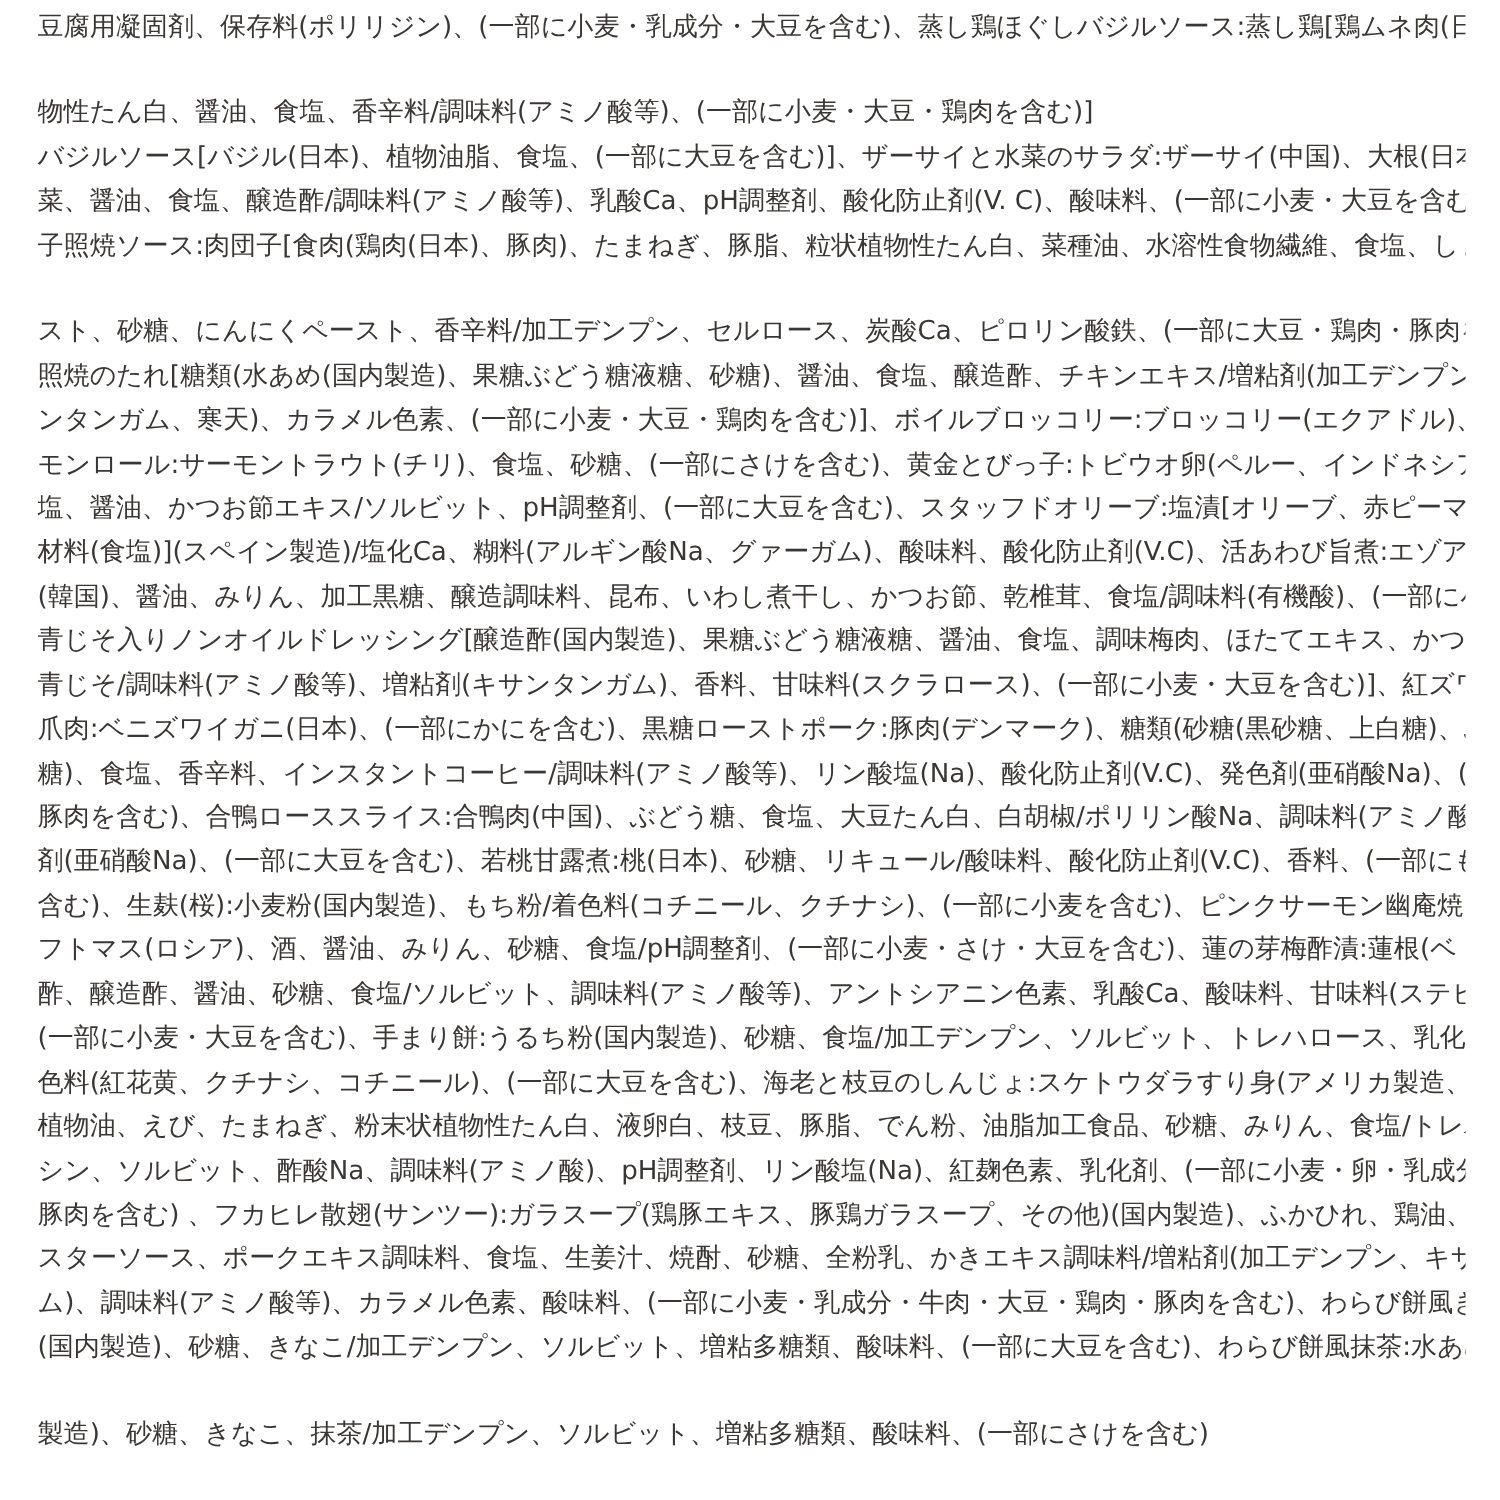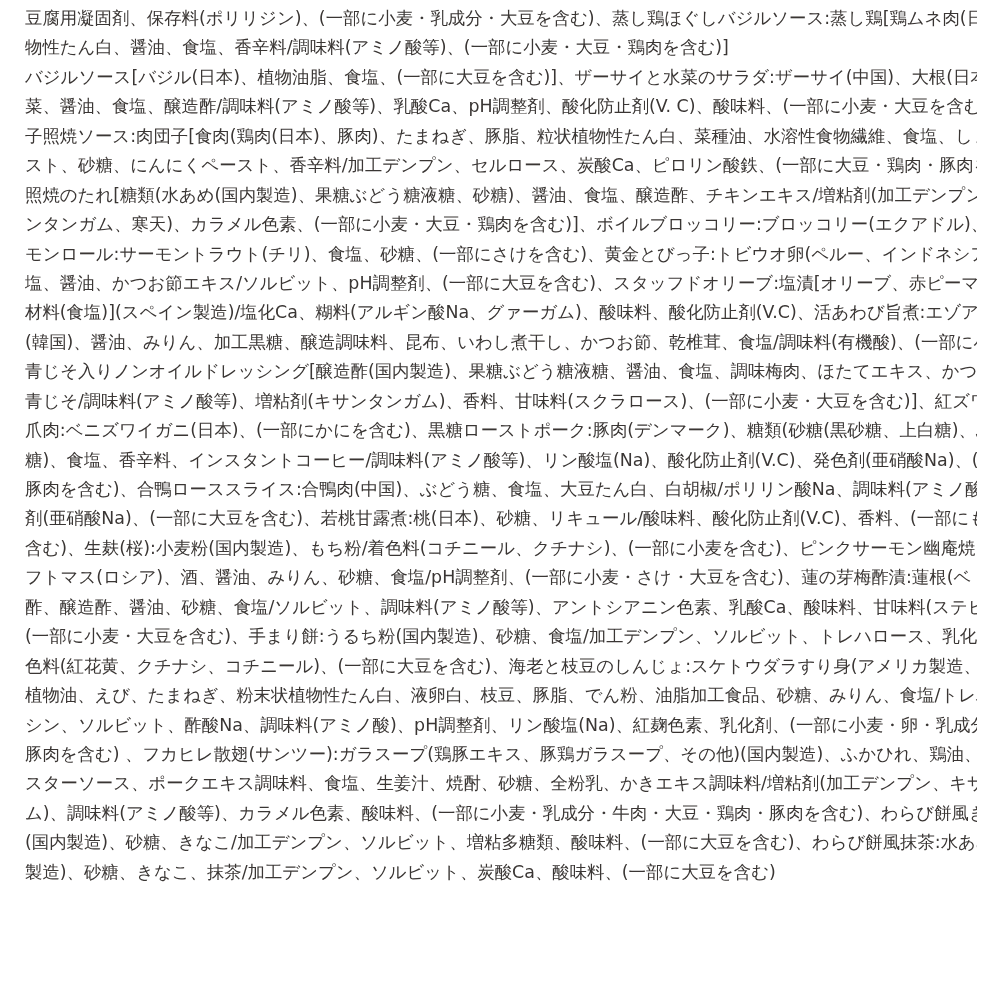--- a/index.html
+++ b/index.html
@@ -30,20 +30,21 @@
     .line {
       display: block;
       white-space: nowrap;
       overflow: hidden;
       height: 29.45px;
       text-align: justify;
       text-align-last: justify;
     }
     .line.last {
       text-align-last: left;
+      margin-top: 28px;
     }
   </style>
 </head>
 <body>
 
 <div class="doc">
   <div class="para">
     <span class="line">豆腐用凝固剤、保存料(ポリリジン)、(一部に小麦・乳成分・大豆を含む)、蒸し鶏ほぐしバジルソース:蒸し鶏[鶏ムネ肉(日本)、植</span>
     <span class="line last">物性たん白、醤油、食塩、香辛料/調味料(アミノ酸等)、(一部に小麦・大豆・鶏肉を含む)]</span>
   </div>
@@ -72,15 +73,15 @@
     <span class="line">フトマス(ロシア)、酒、醤油、みりん、砂糖、食塩/pH調整剤、(一部に小麦・さけ・大豆を含む)、蓮の芽梅酢漬:蓮根(ベトナム)、梅</span>
     <span class="line">酢、醸造酢、醤油、砂糖、食塩/ソルビット、調味料(アミノ酸等)、アントシアニン色素、乳酸Ca、酸味料、甘味料(ステビア)、香料、</span>
     <span class="line">(一部に小麦・大豆を含む)、手まり餅:うるち粉(国内製造)、砂糖、食塩/加工デンプン、ソルビット、トレハロース、乳化剤、酵素、着</span>
     <span class="line">色料(紅花黄、クチナシ、コチニール)、(一部に大豆を含む)、海老と枝豆のしんじょ:スケトウダラすり身(アメリカ製造、国内製造)、</span>
     <span class="line">植物油、えび、たまねぎ、粉末状植物性たん白、液卵白、枝豆、豚脂、でん粉、油脂加工食品、砂糖、みりん、食塩/トレハロース、グリ</span>
     <span class="line">シン、ソルビット、酢酸Na、調味料(アミノ酸)、pH調整剤、リン酸塩(Na)、紅麹色素、乳化剤、(一部に小麦・卵・乳成分・えび・大豆・</span>
     <span class="line">豚肉を含む) 、フカヒレ散翅(サンツー):ガラスープ(鶏豚エキス、豚鶏ガラスープ、その他)(国内製造)、ふかひれ、鶏油、醤油、オイ</span>
     <span class="line">スターソース、ポークエキス調味料、食塩、生姜汁、焼酎、砂糖、全粉乳、かきエキス調味料/増粘剤(加工デンプン、キサンタンガ</span>
     <span class="line">ム)、調味料(アミノ酸等)、カラメル色素、酸味料、(一部に小麦・乳成分・牛肉・大豆・鶏肉・豚肉を含む)、わらび餅風きなこ:水あめ</span>
     <span class="line">(国内製造)、砂糖、きなこ/加工デンプン、ソルビット、増粘多糖類、酸味料、(一部に大豆を含む)、わらび餅風抹茶:水あめ(国内</span>
-    <span class="line last">製造)、砂糖、きなこ、抹茶/加工デンプン、ソルビット、炭酸Ca、酸味料、(一部に大豆を含む)</span>
+    <span class="line last">製造)、砂糖、きなこ、抹茶/加工デンプン、ソルビット、増粘多糖類、酸味料、(一部にさけを含む)</span>
   </div>
 </div>
 
 </body></html>

